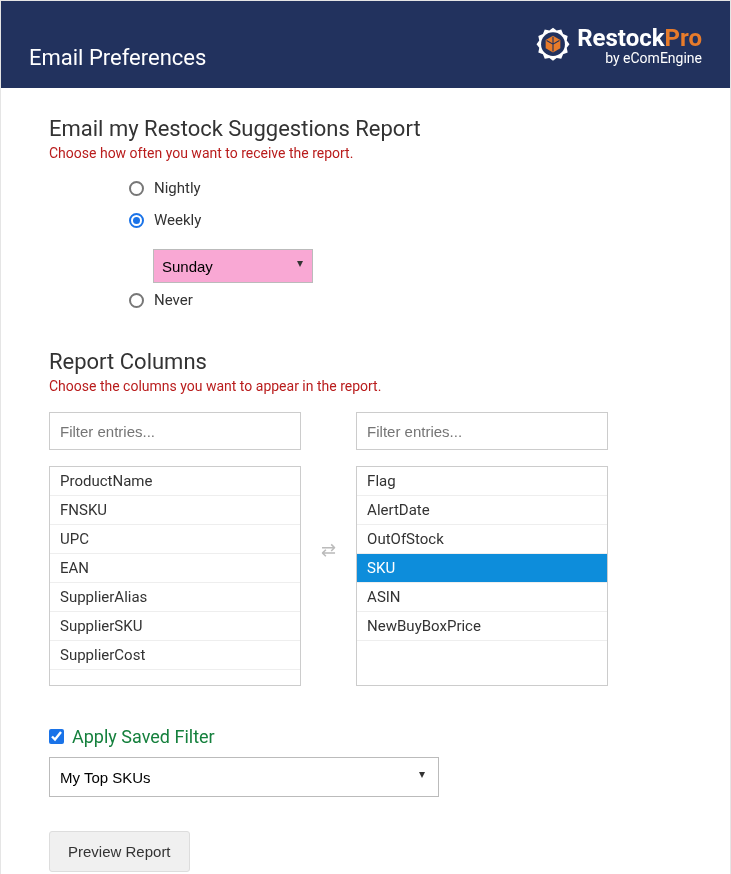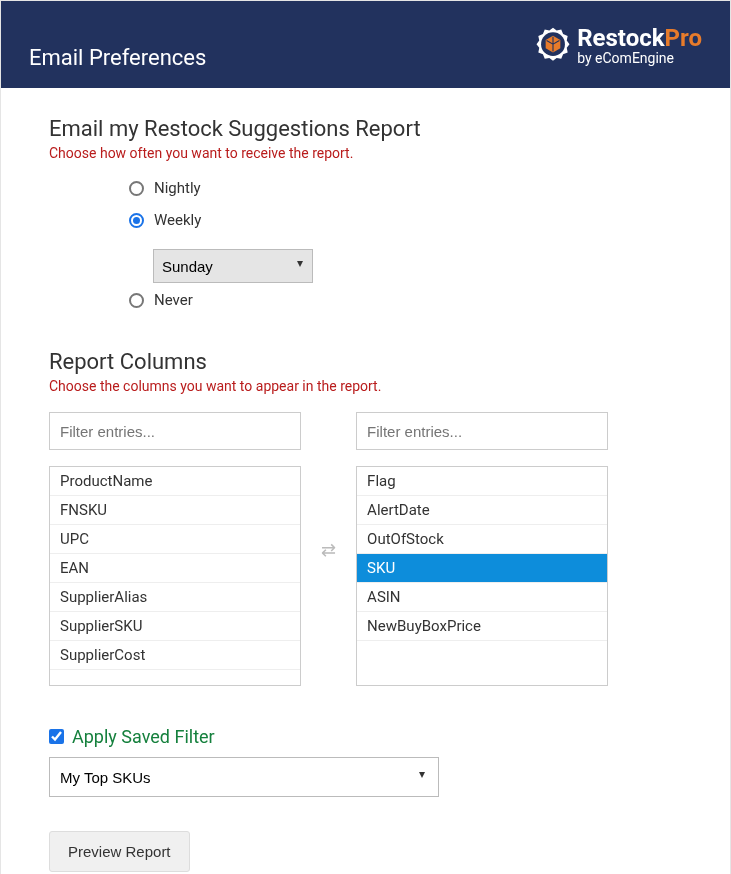--- a/index.html
+++ b/index.html
@@ -44,21 +44,21 @@
       line-height:1.05;
     }
     .logo-text {
       font-size: 24px;
       font-weight: 700;
     }
     .logo-text .pro { color: #e77b2b; }
     .logo-sub {
       font-size: 14px;
       color: #fff;
-      text-align: left;
+      text-align: right;
     }
     .content {
       padding: 28px 48px 40px 48px;
     }
     .section-title {
       font-size: 22px;
       font-weight: 400;
       color: #333;
       margin-bottom: 4px;
     }
@@ -98,21 +98,21 @@
       border-radius:50%;
       background:#1a73e8;
     }
     .day-select {
       margin-left: 24px;
       width: 160px;
       height: 34px;
       border: 1px solid #bbb;
       padding: 4px 8px;
       font-size: 15px;
-      background:#e5e5e5;
+      background:#f9a8d4;
       appearance: none;
       position: relative;
     }
     .select-wrap {
       position: relative;
       display:inline-block;
       margin-top: 6px;
       margin-bottom: 8px;
     }
     .select-wrap::after {

